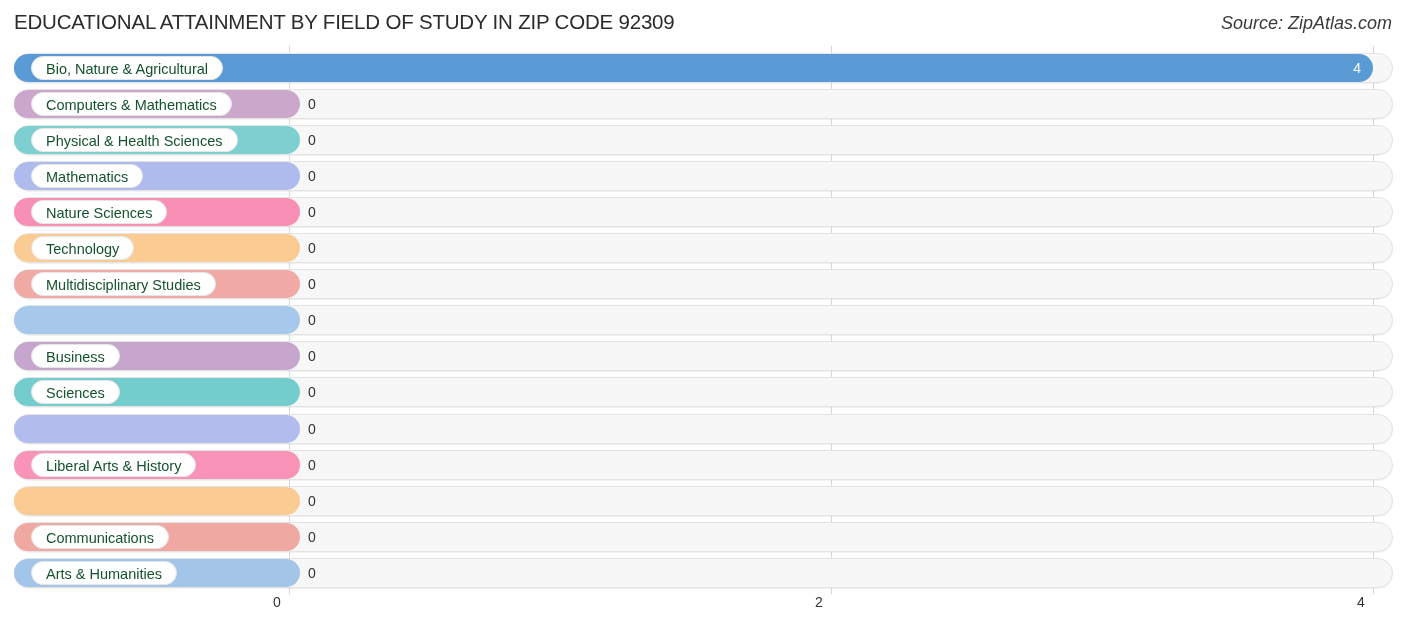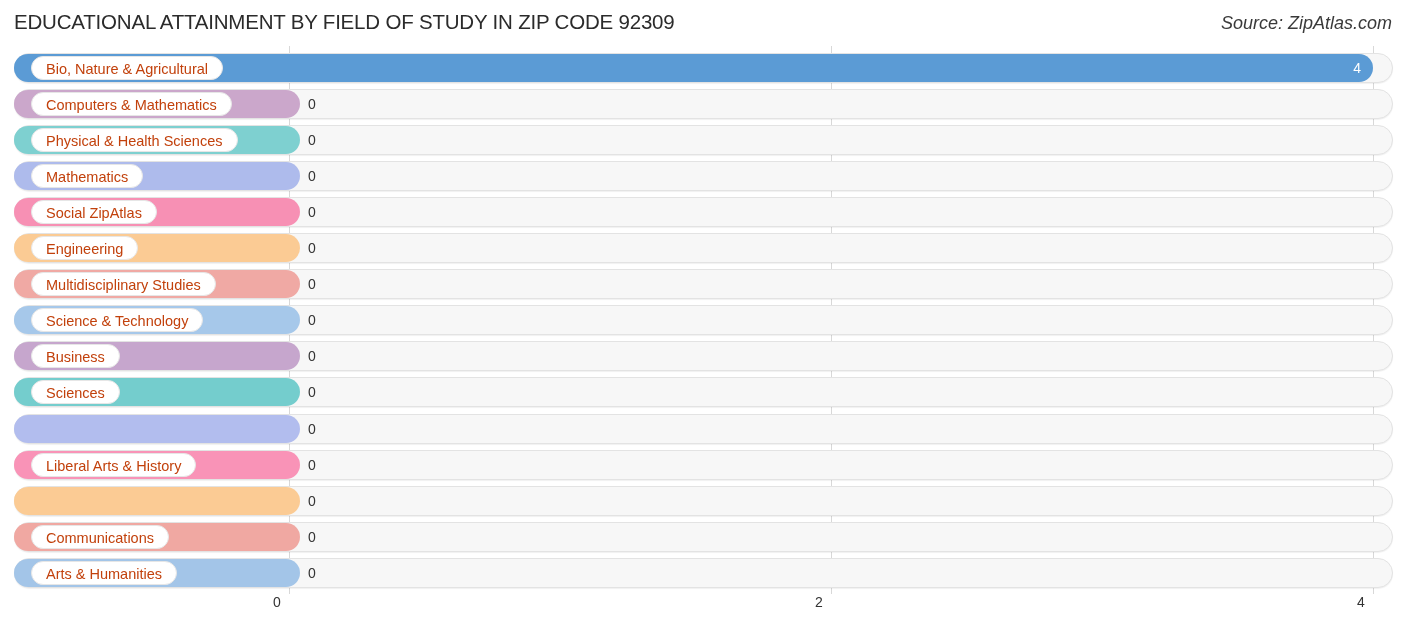--- a/index.html
+++ b/index.html
@@ -123,21 +123,21 @@
     position: absolute;
     left: 17px;
     top: 3px;
     height: 24px;
     line-height: 24px;
     padding: 0 14px;
     background: #ffffff;
     border: 1px solid #e6e6e6;
     border-radius: 12px;
     font-size: 14.5px;
-    color: #c2410c;
+    color: #14532d;
     white-space: nowrap;
     box-sizing: border-box;
     text-align: center;
   }
 
   
   .axis {
     position: absolute;
     left: 0;
     top: 594px;
@@ -192,39 +192,38 @@
         <div class="row" style="top: 115.15px;">
           <div class="track"></div>
           <div class="bar" style="width: 286px; background: rgb(174, 187, 236);"></div>
           <span class="value-outside" style="left: 294px;">0</span>
           <span class="pill">Mathematics</span>
         </div>
         <div class="row" style="top: 151.2px;">
           <div class="track"></div>
           <div class="bar" style="width: 286px; background: rgb(247, 144, 180);"></div>
           <span class="value-outside" style="left: 294px;">0</span>
-          <span class="pill">Social ZipAtlas</span>
+          <span class="pill">Nature Sciences</span>
         </div>
         <div class="row" style="top: 187.25px;">
           <div class="track"></div>
           <div class="bar" style="width: 286px; background: rgb(251, 203, 148);"></div>
           <span class="value-outside" style="left: 294px;">0</span>
-          <span class="pill">Engineering</span>
+          <span class="pill">Technology</span>
         </div>
         <div class="row" style="top: 223.3px;">
           <div class="track"></div>
           <div class="bar" style="width: 286px; background: rgb(240, 169, 164);"></div>
           <span class="value-outside" style="left: 294px;">0</span>
           <span class="pill">Multidisciplinary Studies</span>
         </div>
         <div class="row" style="top: 259.35px;">
           <div class="track"></div>
           <div class="bar" style="width: 286px; background: rgb(166, 200, 234);"></div>
           <span class="value-outside" style="left: 294px;">0</span>
-          <span class="pill">Science &amp; Technology</span>
         </div>
         <div class="row" style="top: 295.4px;">
           <div class="track"></div>
           <div class="bar" style="width: 286px; background: rgb(198, 166, 205);"></div>
           <span class="value-outside" style="left: 294px;">0</span>
           <span class="pill">Business</span>
         </div>
         <div class="row" style="top: 331.45px;">
           <div class="track"></div>
           <div class="bar" style="width: 286px; background: rgb(116, 205, 205);"></div>

